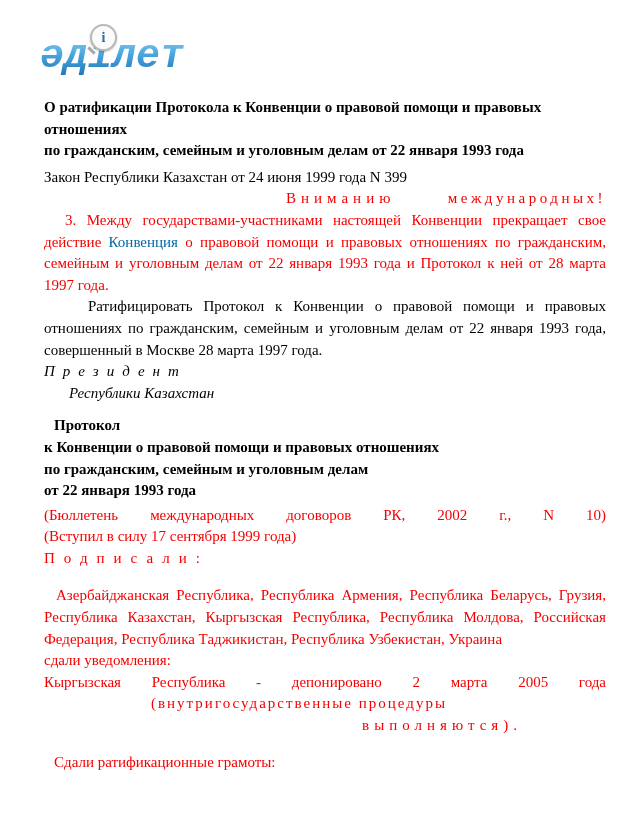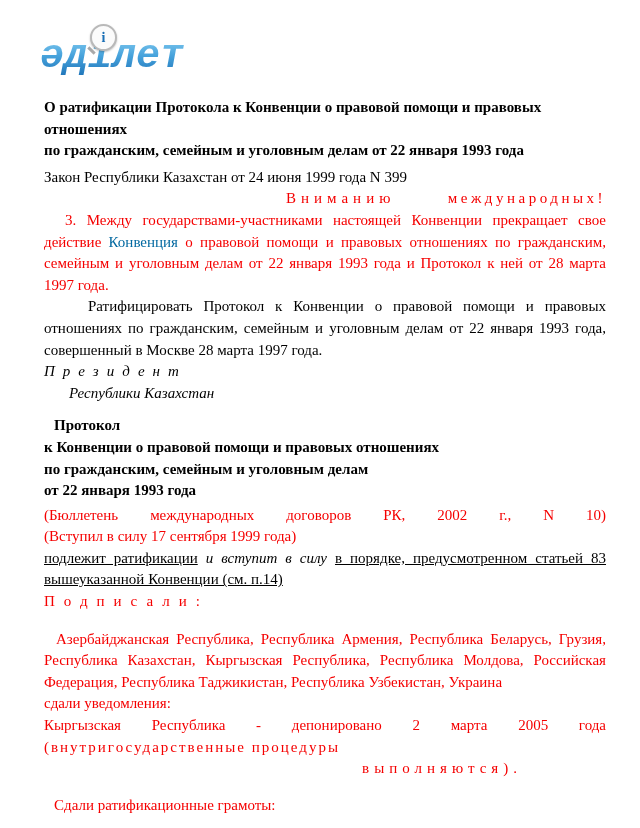--- a/index.html
+++ b/index.html
@@ -47,21 +47,21 @@
   .president-line { text-align:left; padding-right:103px; font-style:italic; letter-spacing:8px; }
   .republic-line { font-style:italic; margin-left:25px; }
 
   .protocol-heading { font-weight:bold; margin-top:11px; }
   .protocol-heading .line-first { text-indent:10px; }
 
   .spread { text-align:justify; text-align-last:justify; }
   .bulletin { margin-top:3px; }
   .signed { letter-spacing:9px; }
   .countries { text-indent:12px; margin-top:16px; }
-  .note1 { text-align:left; padding-right:52px; letter-spacing:2px; }
+  .note1 { text-align:center; padding-right:52px; letter-spacing:2px; }
   .note2 { text-align:right; padding-right:84px; letter-spacing:5px; }
   .instruments { text-indent:10px; margin-top:15px; }
 </style>
 </head>
 <body>
 
 <div class="page">
 
   <div class="logo">
     <span class="logo-word">әділет</span>
@@ -93,21 +93,20 @@
       <div class="line-first">Протокол</div>
       <div>к Конвенции о правовой помощи и правовых отношениях</div>
       <div>по гражданским, семейным и уголовным делам</div>
       <div>от 22 января 1993 года</div>
     </div>
 
     <div class="spread bulletin red">(Бюллетень международных договоров РК, 2002 г., N 10)</div>
 
     <div class="red">(Вступил в силу 17 сентября 1999 года)</div>
 
-    <div class="just"><span class="u">подлежит ратификации</span><span class="it"> и вступит в силу </span><span class="u">в порядке, предусмотренном статьей 83 вышеуказанной Конвенции (см. п.14)</span></div>
 
     <div class="red signed">Подписали:</div>
 
     <div class="just countries red">Азербайджанская Республика, Республика Армения, Республика Беларусь, Грузия, Республика Казахстан, Кыргызская Республика, Республика Молдова, Российская Федерация, Республика Таджикистан, Республика Узбекистан, Украина</div>
 
     <div class="red">сдали уведомления:</div>
 
     <div class="spread red">Кыргызская Республика - депонировано 2 марта 2005 года</div>
 
     <div class="red note1">(внутригосударственные процедуры</div>

